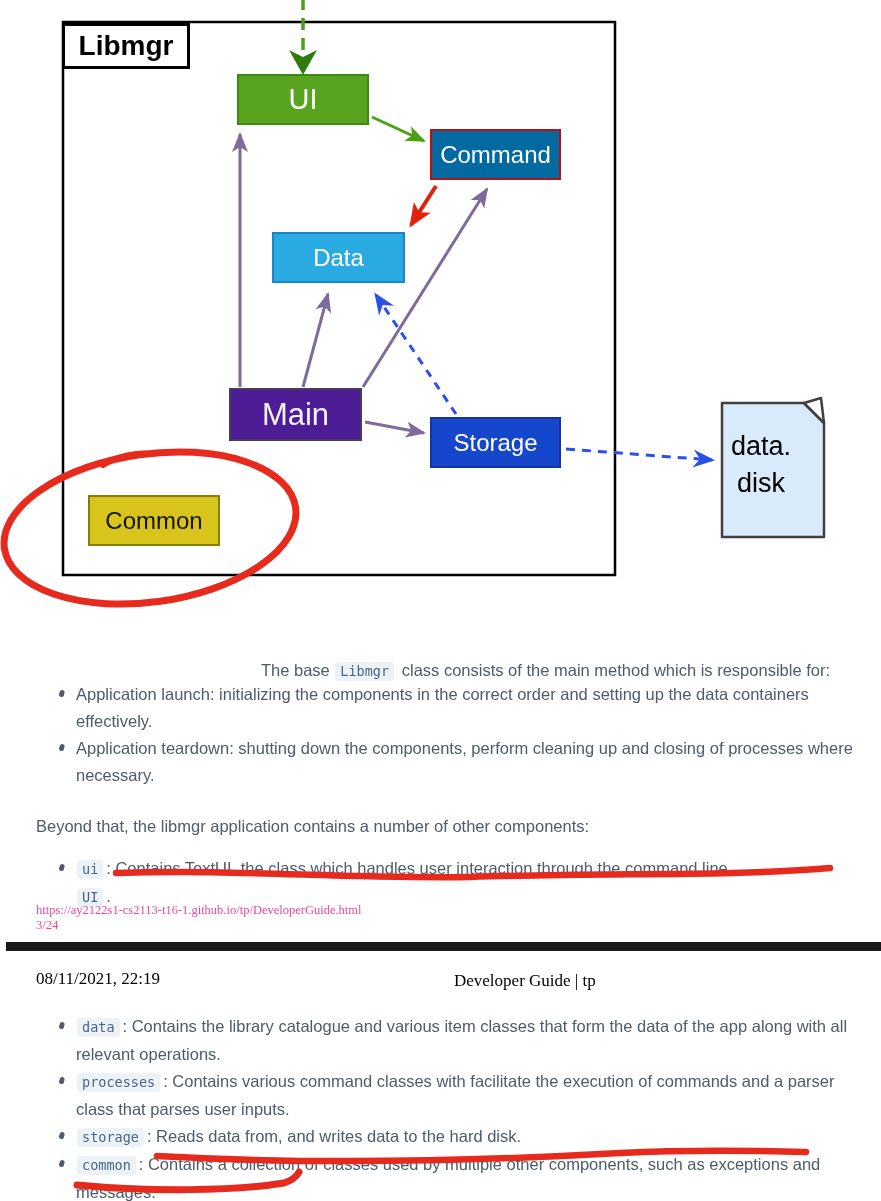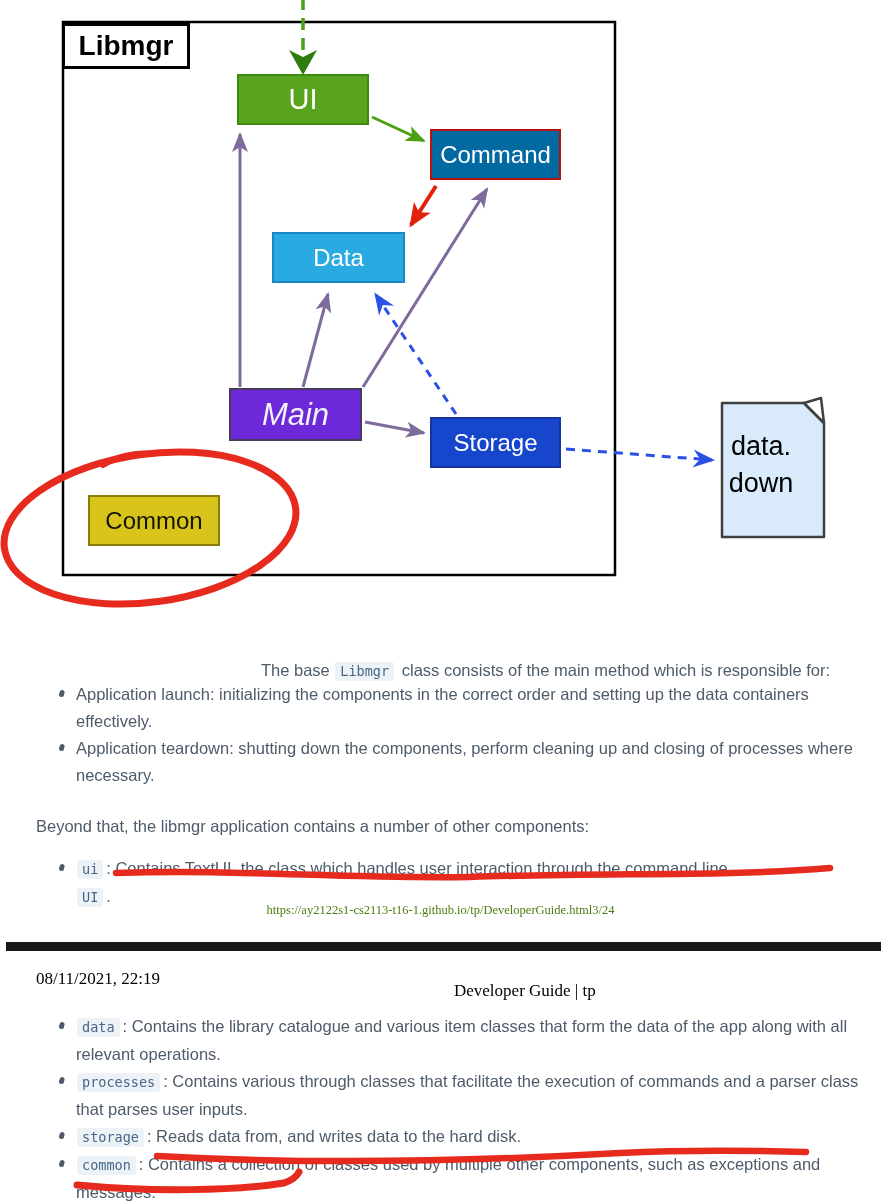--- a/index.html
+++ b/index.html
@@ -11,21 +11,21 @@
   .diagram{position:absolute;left:0;top:0;width:881px;height:612px;}
   .dsvg{position:absolute;left:0;top:0;z-index:1;}
   .overlay-svg{position:absolute;left:0;top:0;z-index:6;pointer-events:none;}
   .dbox{position:absolute;display:flex;align-items:center;justify-content:center;
         color:#fff;z-index:2;box-sizing:border-box;}
   #box-libmgr{left:62px;top:23px;width:128px;height:46px;background:#fff;
         border:3px solid #000;color:#000;font-weight:bold;font-size:28px;}
   #box-ui{left:237px;top:74px;width:132px;height:51px;background:#58A41E;border:2px solid #3F8A10;font-size:29px;}
   #box-command{left:430px;top:129px;width:131px;height:51px;background:#0369a1;border:2px solid #B81210;font-size:24px;}
   #box-data{left:272px;top:232px;width:133px;height:51px;background:#29ABE2;border:2px solid #1B86C4;font-size:24px;}
-  #box-main{left:229px;top:388px;width:133px;height:53px;background:#6d28d9;border:2px solid #463C59;font-size:31px;color:#f2f1f7;font-style:italic;}
+  #box-main{left:229px;top:388px;width:133px;height:53px;background:#4c1d95;border:2px solid #463C59;font-size:31px;color:#f2f1f7;}
   #box-storage{left:430px;top:417px;width:131px;height:51px;background:#1546CB;border:2px solid #16339E;font-size:24px;}
   #box-common{left:88px;top:495px;width:132px;height:51px;background:#D9C41B;border:2px solid #8A7D07;color:#141400;font-size:24px;}
   .note-text{position:absolute;left:722px;top:428px;width:78px;z-index:2;
         text-align:center;font-size:27px;color:#000;line-height:37px;}
 
   
   .content{position:absolute;left:36px;width:794px;color:#4d5b6a;
         font-size:16.5px;line-height:27px;z-index:3;}
   #intro{top:640px;text-align:right;}
   #list1{top:664px;}
@@ -33,26 +33,26 @@
   #list-ui{top:838px;}
   #list2{top:996px;}
   .content li{position:relative;margin:0;}
   .content li::before{content:"\2022";position:absolute;left:-17px;top:-1px;
         color:#4d5b6a;font-size:18px;}
   .cs{font-family:"DejaVu Sans Mono","Liberation Mono",monospace;font-size:13.5px;
       background:#edf2f7;color:#47658a;padding:1px 5px 2px;border-radius:3px;margin:0 3px 0 1px;}
 
   
   .pagefooter{position:absolute;top:903px;left:36px;width:809px;z-index:3;
-      font-family:"Liberation Serif","DejaVu Serif",serif;font-size:12.5px;color:#4d7c0f;
-      display:flex;justify-content:center;}
+      font-family:"Liberation Serif","DejaVu Serif",serif;font-size:12.5px;color:#ec4899;
+      display:flex;justify-content:flex-end;flex-direction:column;}
   .divider{position:absolute;top:942px;left:6px;width:875px;height:9px;background:#191919;z-index:3;}
   .pageheader{position:absolute;top:969px;left:36px;width:809px;height:18px;z-index:3;
       font-family:"Liberation Serif","DejaVu Serif",serif;font-size:17px;color:#000;}
-  .pageheader .ptitle{position:absolute;left:418px;top:12px;}
+  .pageheader .ptitle{position:absolute;left:418px;top:2px;}
 </style>
 </head>
 <body>
 
 <div class="page">
 
   <div class="diagram">
     <svg class="dsvg" width="881" height="612">
       <defs>
         <marker id="mgreen" markerUnits="userSpaceOnUse" markerWidth="22" markerHeight="18" refX="19" refY="9" orient="auto">
@@ -110,21 +110,21 @@
       <span>Main</span>
     </div>
     <div class="dbox" id="box-storage">
       <span>Storage</span>
     </div>
     <div class="dbox" id="box-common">
       <span>Common</span>
     </div>
     <div class="note-text">
       <span>data.</span><br>
-      <span>down</span>
+      <span>disk</span>
     </div>
   </div>
 
   <p class="content" id="intro">
     <span>The base </span><code class="cs">Libmgr</code><span> class consists of the main method which is responsible for:</span>
   </p>
 
   <ul class="content" id="list1">
     <li>
       <span>Application launch: initializing the components in the correct order and setting up the data containers effectively.</span>
@@ -153,21 +153,21 @@
   <div class="pageheader">
     <span>08/11/2021, 22:19</span>
     <span class="ptitle">Developer Guide | tp</span>
   </div>
 
   <ul class="content" id="list2">
     <li>
       <code class="cs">data</code><span>: Contains the library catalogue and various item classes that form the data of the app along with all relevant operations.</span>
     </li>
     <li>
-      <code class="cs">processes</code><span>: Contains various through classes that facilitate the execution of commands and a parser class that parses user inputs.</span>
+      <code class="cs">processes</code><span>: Contains various command classes with facilitate the execution of commands and a parser class that parses user inputs.</span>
     </li>
     <li>
       <code class="cs">storage</code><span>: Reads data from, and writes data to the hard disk.</span>
     </li>
     <li>
       <code class="cs">common</code><span>: Contains a collection of classes used by multiple other components, such as exceptions and messages.</span>
     </li>
   </ul>
 
   <svg class="overlay-svg" width="881" height="1201">

